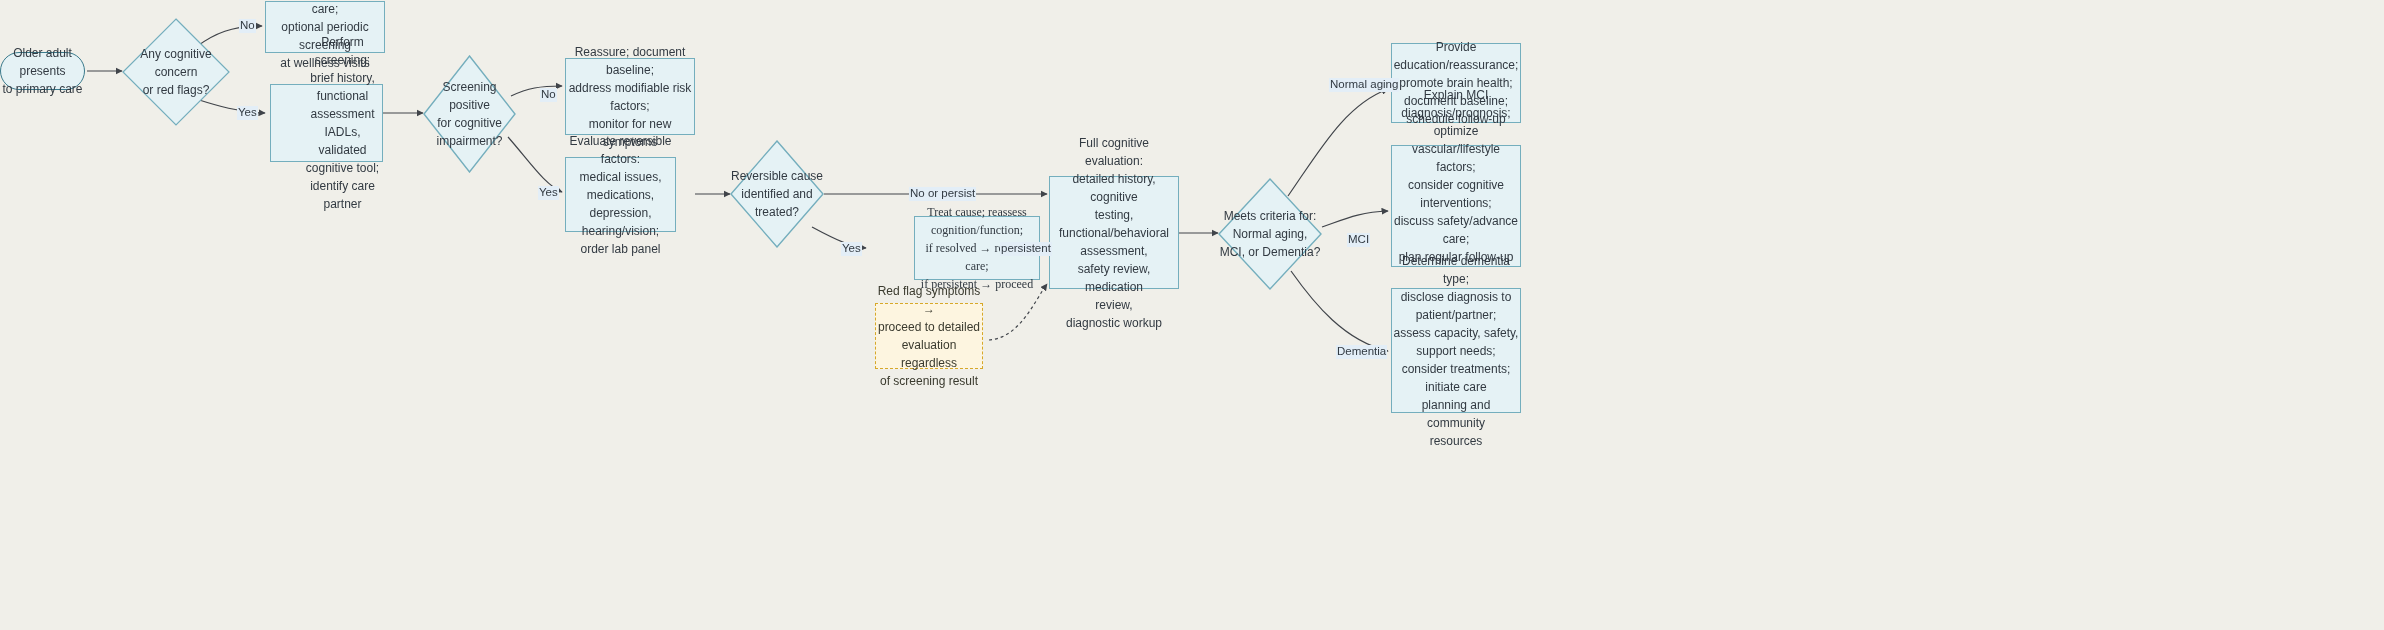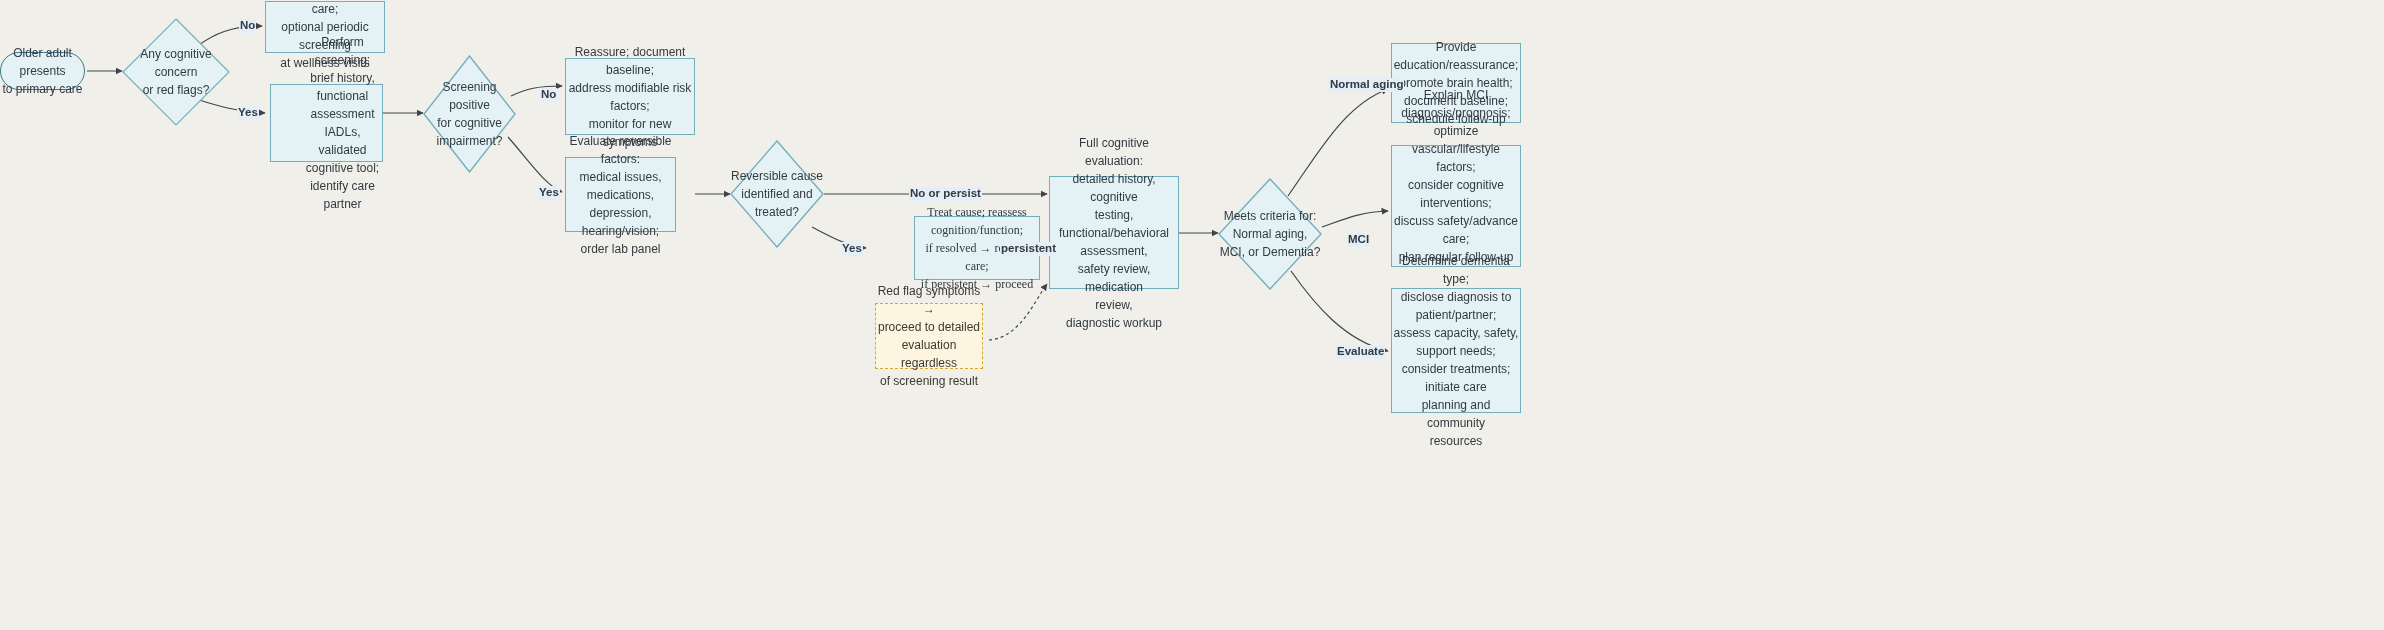--- a/index.html
+++ b/index.html
@@ -74,21 +74,20 @@
     white-space: pre-line;
   }
   .edge-label {
     position: absolute;
     font-size: 11.5px;
     color: #323a42;
     background: #e3eef7;
     padding: 0 1px;
     white-space: nowrap;
     line-height: 1.2;
-    font-weight: bold;
   }
 </style>
 </head>
 <body>
 
 <div id="canvas">
 
   <svg class="edges" viewBox="0 0 2384 630">
     <defs>
       <marker id="arrow" viewBox="0 0 10 10" refX="9" refY="5" markerWidth="6" markerHeight="6" orient="auto-start-reverse">
@@ -258,15 +257,15 @@
 
   <div class="edge-label" style="left:239px; top:19px;">No</div>
   <div class="edge-label" style="left:237px; top:106px;">Yes</div>
   <div class="edge-label" style="left:540px; top:88px;">No</div>
   <div class="edge-label" style="left:538px; top:186px;">Yes</div>
   <div class="edge-label" style="left:909px; top:187px;">No or persist</div>
   <div class="edge-label" style="left:841px; top:242px;">Yes</div>
   <div class="edge-label" style="left:1000px; top:242px;">persistent</div>
   <div class="edge-label" style="left:1329px; top:78px;">Normal aging</div>
   <div class="edge-label" style="left:1347px; top:205px;margin-top:28px;">MCI</div>
-  <div class="edge-label" style="left:1336px; top:345px;">Evaluate</div>
+  <div class="edge-label" style="left:1336px; top:345px;">Dementia</div>
 
 </div>
 
 </body></html>

